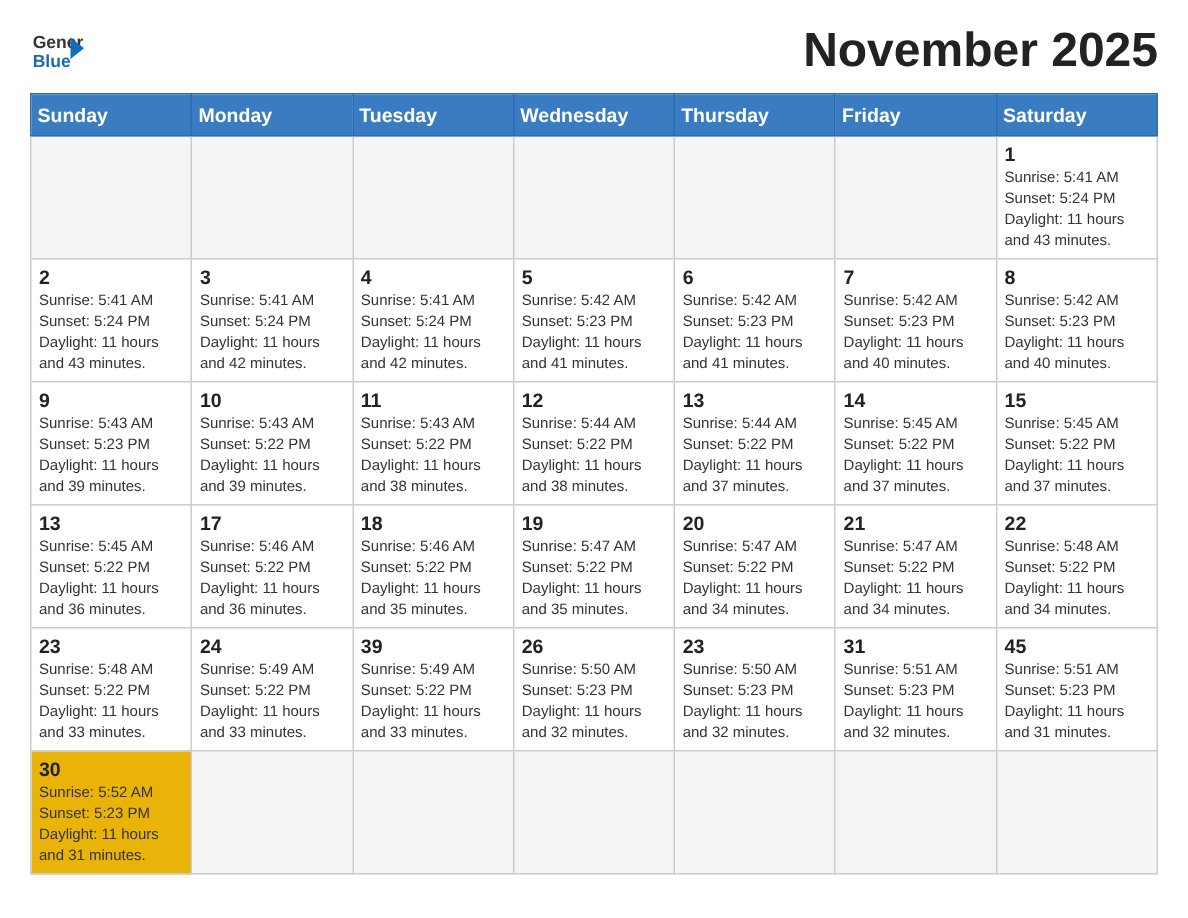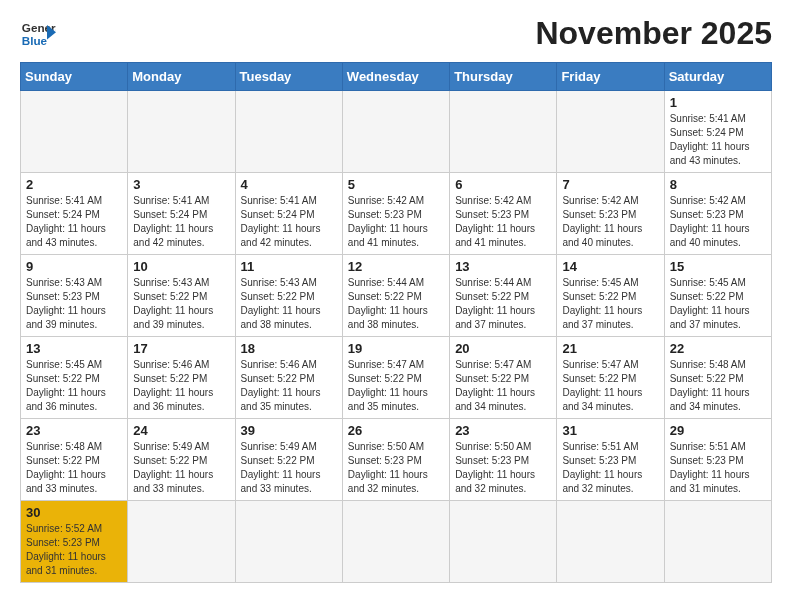--- a/index.html
+++ b/index.html
@@ -320,21 +320,21 @@
 and 32 minutes.</div>
         </td>
         <td>
           <span class="day-number">31</span>
           <div class="day-info" style="white-space: pre-line;">Sunrise: 5:51 AM
 Sunset: 5:23 PM
 Daylight: 11 hours
 and 32 minutes.</div>
         </td>
         <td>
-          <span class="day-number">29</span>
+          <span class="day-number">45</span>
           <div class="day-info" style="white-space: pre-line;">Sunrise: 5:51 AM
 Sunset: 5:23 PM
 Daylight: 11 hours
 and 31 minutes.</div>
         </td>
       </tr>
       <tr class="last-row">
         <td class="has-data">
           <span class="day-number">30</span>
           <div class="day-info" style="white-space: pre-line;">Sunrise: 5:52 AM

